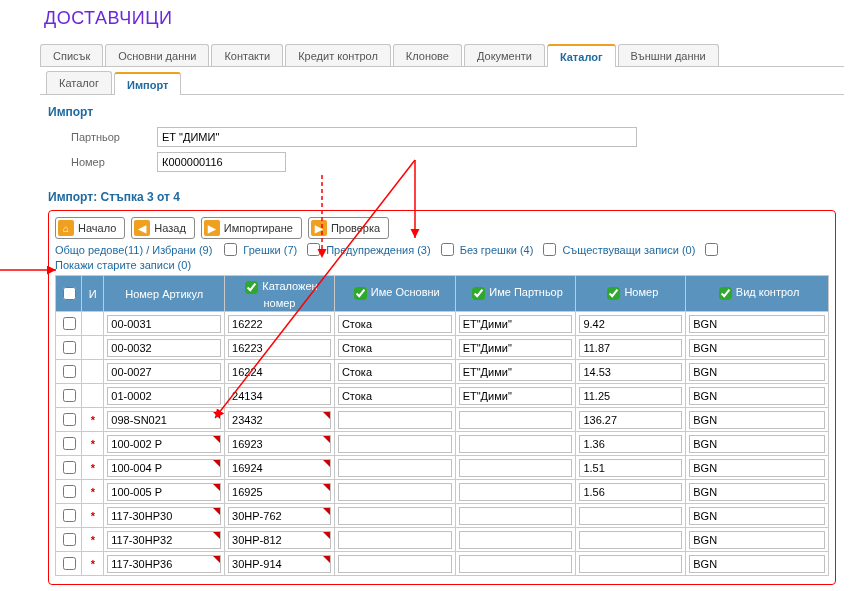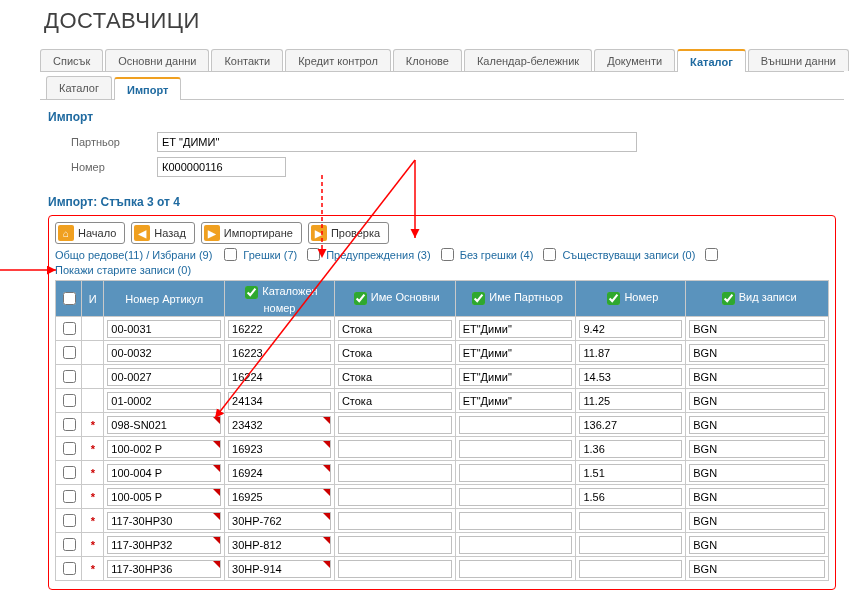--- a/index.html
+++ b/index.html
@@ -8,22 +8,22 @@
     font-family: Tahoma, Verdana, Arial, sans-serif;
     font-size: 11px;
     background: #fff;
     width: 852px;
     position: relative;
   }
   .page {
     padding: 4px 8px 8px 40px;
   }
   .title {
-    font-size: 22px;
-    color: #404040;
+    font-size: 18px;
+    color: #6d28d9;
     padding: 4px 0 10px 4px;
     letter-spacing: .5px;
   }
   .tabs-row {
     display: flex;
     align-items: flex-end;
     border-bottom: 1px solid #c5c5c5;
     margin-top: 4px;
   }
   .tab {
@@ -206,21 +206,20 @@
 <div class="page">
 
   <div class="title">ДОСТАВЧИЦИ</div>
 
   <div class="tabs-row" id="main-tabs">
       <div class="tab">Списък</div>
       <div class="tab">Основни данни</div>
       <div class="tab">Контакти</div>
       <div class="tab">Кредит контрол</div>
       <div class="tab">Клонове</div>
-      <div class="tab">Календар-бележник</div>
       <div class="tab">Документи</div>
       <div class="tab active">Каталог</div>
       <div class="tab">Външни данни</div>
     </div>
 
   <div class="subtabs-row" id="sub-tabs">
       <div class="tab">Каталог</div>
       <div class="tab active">Импорт</div>
     </div>
 
@@ -286,21 +285,21 @@
         </colgroup>
         <thead>
           <tr>
             <th><input type="checkbox" class="th-chk" style="accent-color: rgb(255, 255, 255);"></th>
             <th>И</th>
             <th>Номер Артикул</th>
             <th><input type="checkbox" class="th-chk" checked="" style=""><span>Каталожен номер</span></th>
             <th><input type="checkbox" class="th-chk" checked="" style=""><span>Име Основни</span></th>
             <th><input type="checkbox" class="th-chk" checked="" style=""><span>Име Партньор</span></th>
             <th><input type="checkbox" class="th-chk" checked="" style=""><span>Номер</span></th>
-            <th><input type="checkbox" class="th-chk" checked="" style=""><span>Вид записи</span></th>
+            <th><input type="checkbox" class="th-chk" checked="" style=""><span>Вид контрол</span></th>
           </tr>
         </thead>
         <tbody id="grid-body">
             <tr>
               <td class="center"><input type="checkbox" style=""></td>
               <td class="center"></td>
               <td>
                 <div class="cell-wrap"><input class="cell-input" value="00-0031" style=""></div>
               </td>
               <td>

